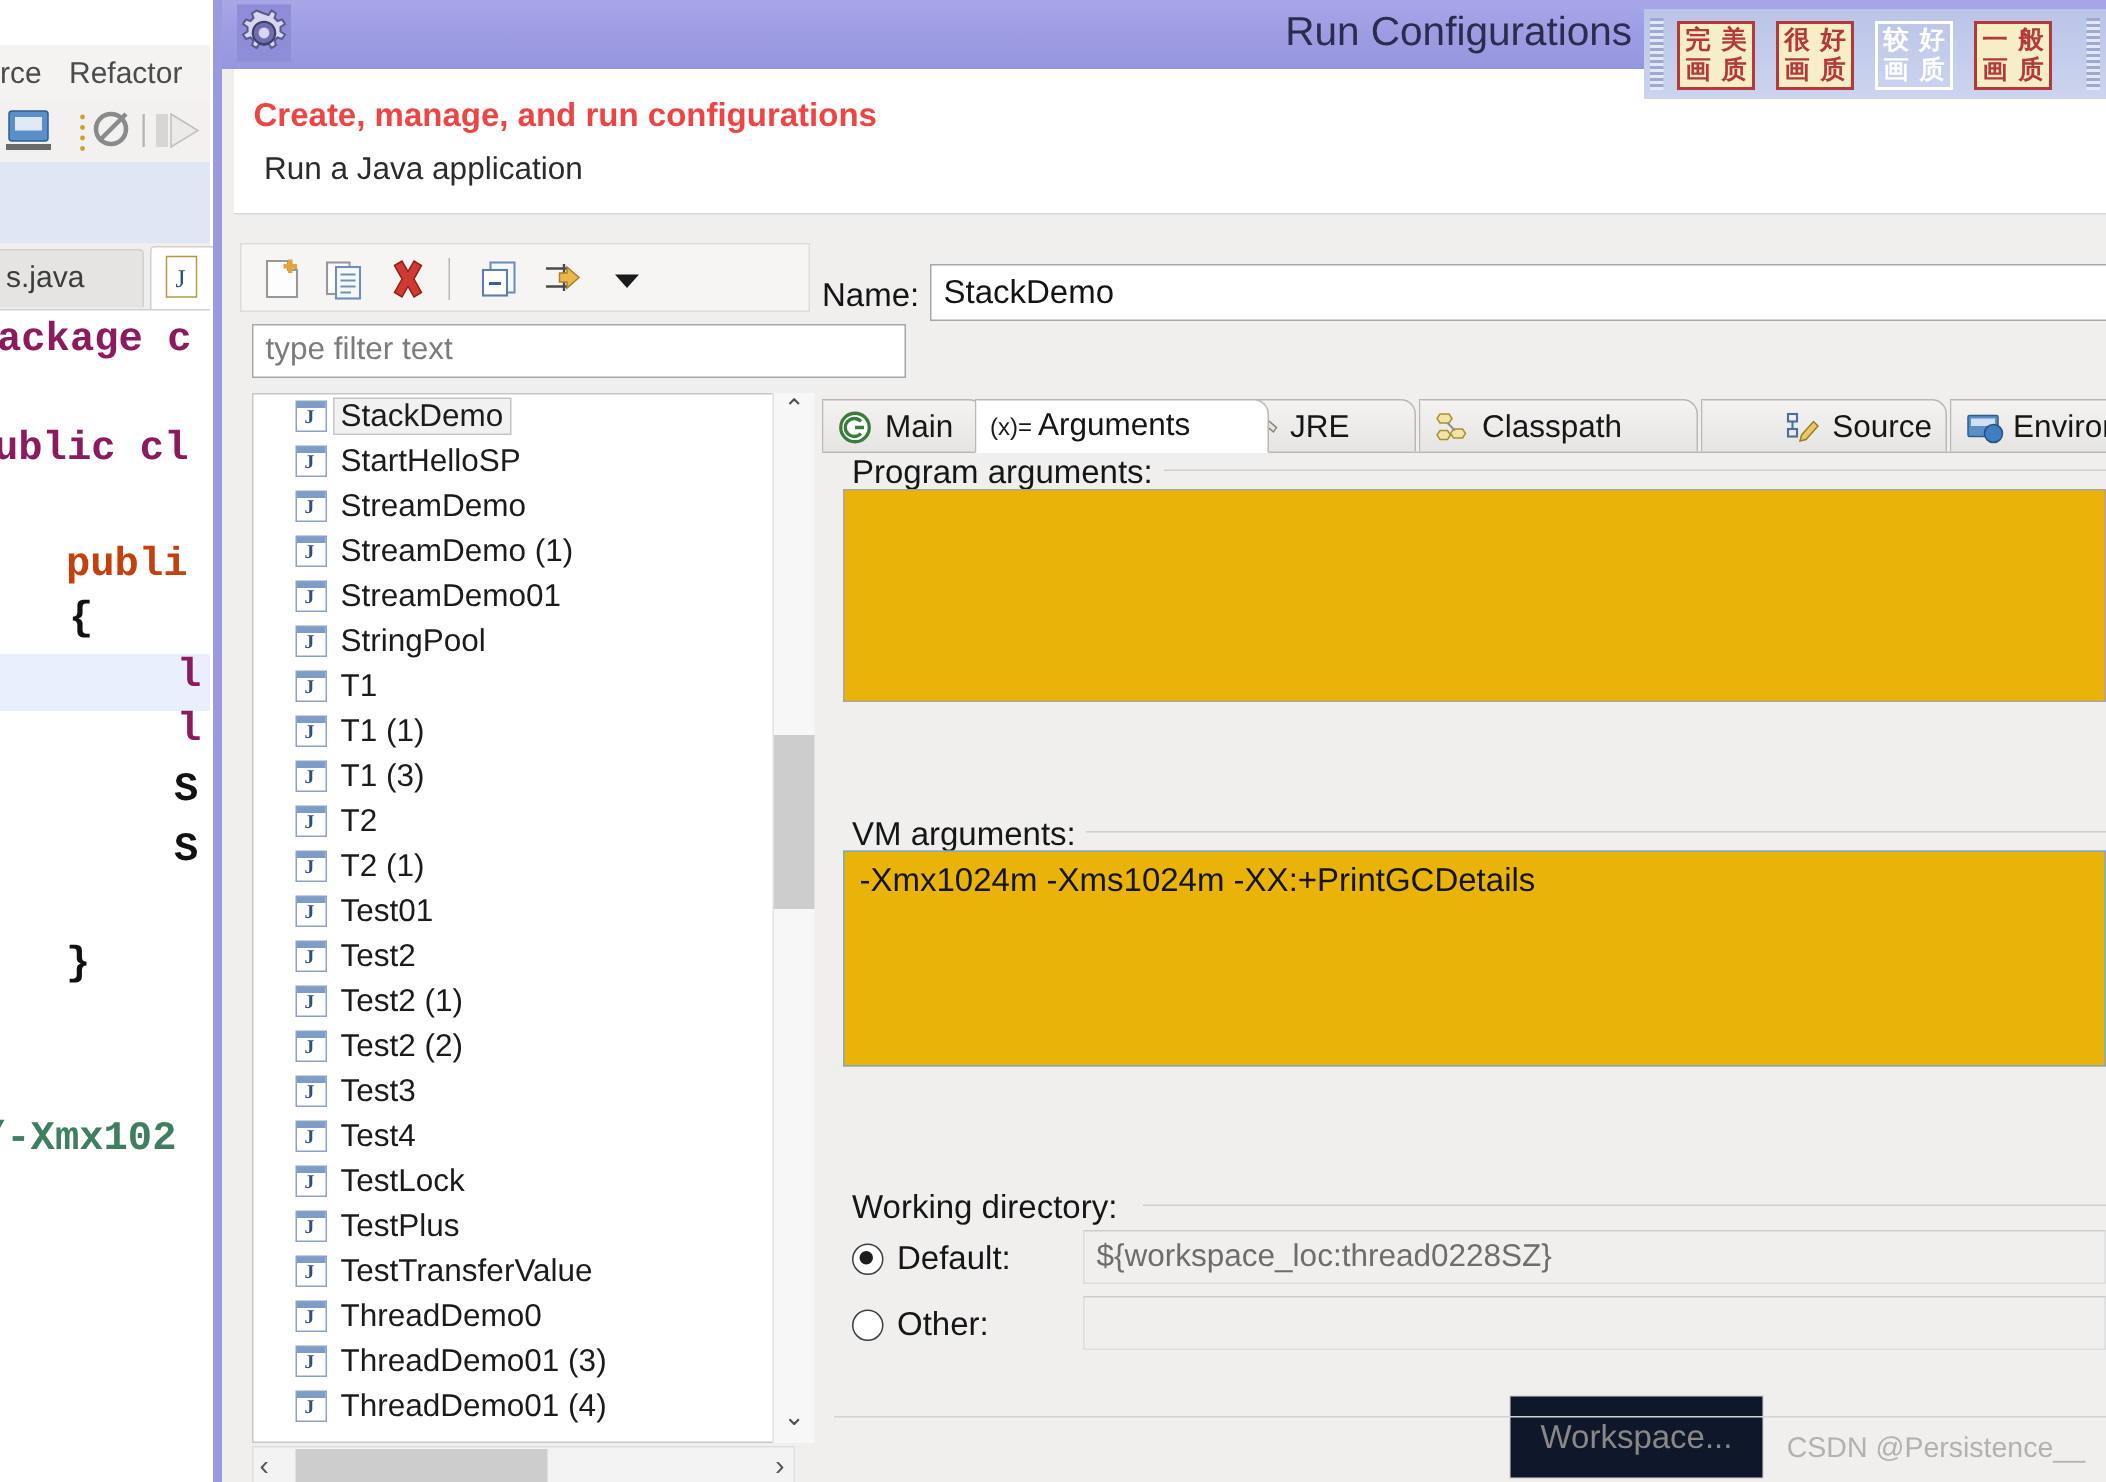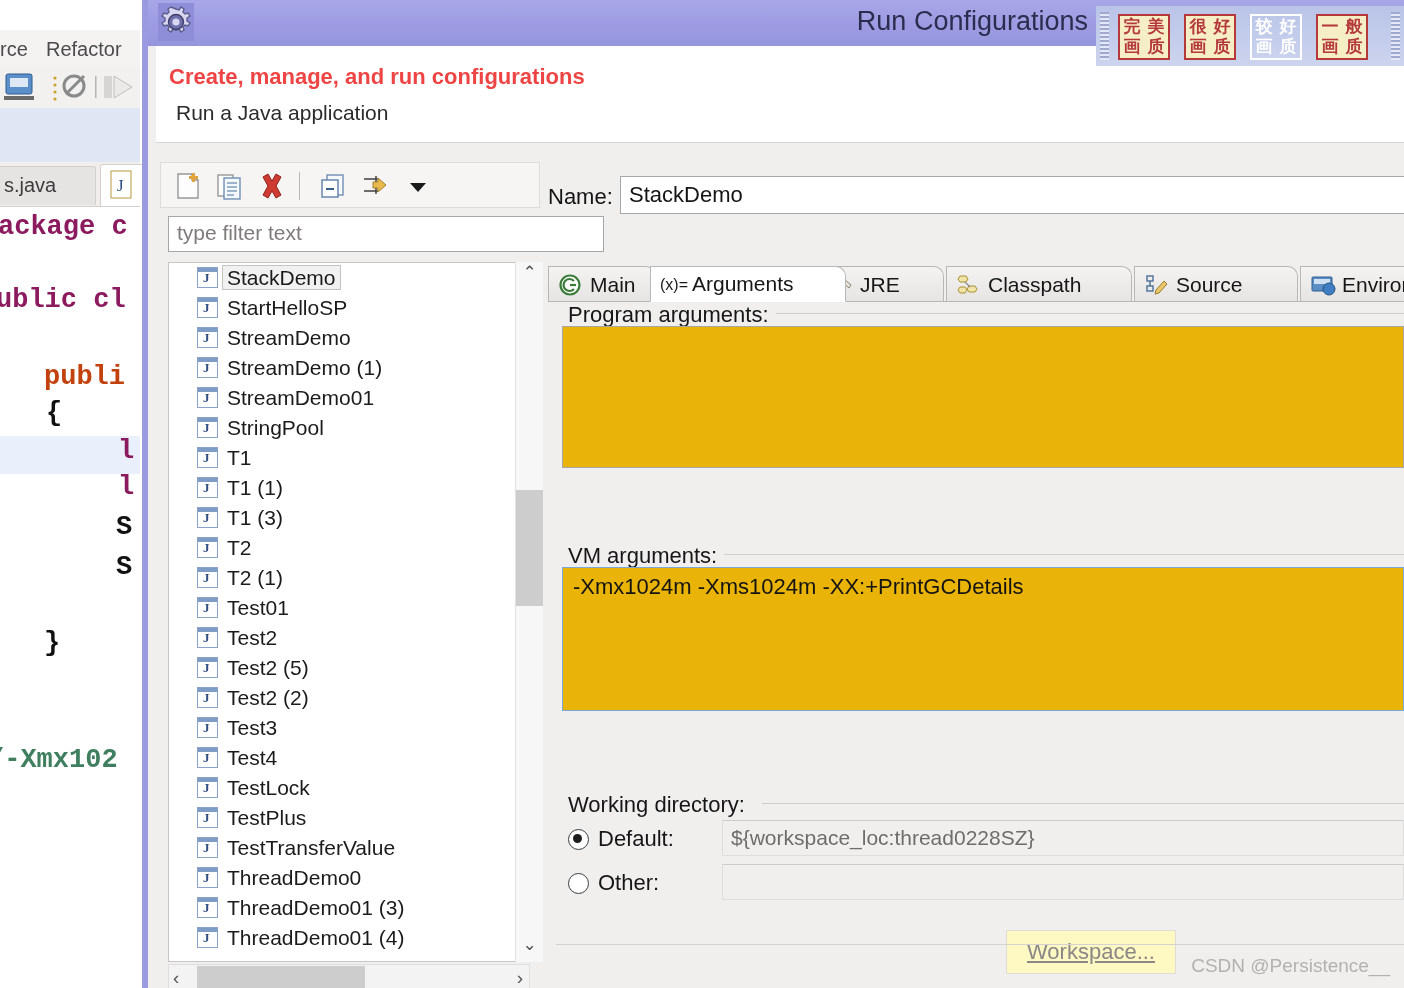--- a/index.html
+++ b/index.html
@@ -139,23 +139,23 @@
   }
   .radio.checked::after{
     content:"";position:absolute;left:4px;top:4px;width:9px;height:9px;border-radius:50%;background:#1d1d1d;
   }
   .radio-label{font-size:22px;color:#161616;white-space:nowrap;}
   .ro-field{
     position:absolute;background:#f0efee;border:1px solid #ddd;border-top-color:#ccc;
     box-sizing:border-box;font-size:21px;color:#6f6d6b;padding:5px 0 0 8px;overflow:hidden;white-space:nowrap;
   }
   #ws-button{
-    position:absolute;left:858px;top:884px;width:170px;height:44px;
-    background:#fef9c3;border:1px solid #dedcda;box-sizing:border-box;
-    font-size:22px;color:#8a8886;display:flex;align-items:center;justify-content:center;text-decoration:underline;
+    position:absolute;left:858px;top:884px;width:170px;height:56px;
+    background:#0f172a;border:1px solid #dedcda;box-sizing:border-box;
+    font-size:22px;color:#8a8886;display:flex;align-items:center;justify-content:center;
   }
   #bottom-sep{position:absolute;left:556px;top:944px;width:848px;height:1px;background:#d5d3d1;}
   #csdn{position:absolute;right:14px;top:955px;font-size:19px;color:#b3b1af;white-space:nowrap;}
 
   
   #quality-bar{
     position:absolute;left:1096px;top:6px;width:308px;height:60px;
     background:linear-gradient(to bottom,#b9c4e8,#ccd4ee);
   }
   .grip{position:absolute;top:6px;width:9px;height:48px;
@@ -303,21 +303,21 @@
             <div class="tree-row"><span class="jicon"></span><span class="tree-label">StreamDemo (1)</span></div>
             <div class="tree-row"><span class="jicon"></span><span class="tree-label">StreamDemo01</span></div>
             <div class="tree-row"><span class="jicon"></span><span class="tree-label">StringPool</span></div>
             <div class="tree-row"><span class="jicon"></span><span class="tree-label">T1</span></div>
             <div class="tree-row"><span class="jicon"></span><span class="tree-label">T1 (1)</span></div>
             <div class="tree-row"><span class="jicon"></span><span class="tree-label">T1 (3)</span></div>
             <div class="tree-row"><span class="jicon"></span><span class="tree-label">T2</span></div>
             <div class="tree-row"><span class="jicon"></span><span class="tree-label">T2 (1)</span></div>
             <div class="tree-row"><span class="jicon"></span><span class="tree-label">Test01</span></div>
             <div class="tree-row"><span class="jicon"></span><span class="tree-label">Test2</span></div>
-            <div class="tree-row"><span class="jicon"></span><span class="tree-label">Test2 (5)</span></div>
+            <div class="tree-row"><span class="jicon"></span><span class="tree-label">Test2 (1)</span></div>
             <div class="tree-row"><span class="jicon"></span><span class="tree-label">Test2 (2)</span></div>
             <div class="tree-row"><span class="jicon"></span><span class="tree-label">Test3</span></div>
             <div class="tree-row"><span class="jicon"></span><span class="tree-label">Test4</span></div>
             <div class="tree-row"><span class="jicon"></span><span class="tree-label">TestLock</span></div>
             <div class="tree-row"><span class="jicon"></span><span class="tree-label">TestPlus</span></div>
             <div class="tree-row"><span class="jicon"></span><span class="tree-label">TestTransferValue</span></div>
             <div class="tree-row"><span class="jicon"></span><span class="tree-label">ThreadDemo0</span></div>
             <div class="tree-row"><span class="jicon"></span><span class="tree-label">ThreadDemo01 (3)</span></div>
             <div class="tree-row"><span class="jicon"></span><span class="tree-label">ThreadDemo01 (4)</span></div>
           </div>
@@ -369,21 +369,21 @@
           </div>
           <div class="tab" style="left: 398px; width: 186px;">
             <span class="tab-ico"><svg width="26" height="24" viewBox="0 0 26 24">
                 <path d="M4 3 l6 0 2 3 -2 3 -6 0 -2-3z" fill="#f2e3a8" stroke="#a8912f"></path>
                 <path d="M13 13 l6 0 2 3 -2 3 -6 0 -2-3z" fill="#f2e3a8" stroke="#a8912f"></path>
                 <path d="M4 14 l5 0 2 3 -2 3 -5 0 -2-3z" fill="#f2e3a8" stroke="#a8912f"></path>
                 <line x1="9" y1="9" x2="14" y2="14" stroke="#8c8c8c" stroke-width="1.3"></line>
               </svg></span>
             <span class="tab-label">Classpath</span>
           </div>
-          <div class="tab" style="left: 586px; width: 164px;">
+          <div class="tab" style="left: 586px; width: 164px; justify-content: flex-end;">
             <span class="tab-ico"><svg width="26" height="24" viewBox="0 0 26 24">
                 <g stroke="#4a6f9a" stroke-width="1.4" fill="none">
                   <rect x="3" y="3" width="6" height="5"></rect>
                   <rect x="3" y="13" width="6" height="5"></rect>
                   <line x1="6" y1="8" x2="6" y2="13"></line>
                 </g>
                 <path d="M12 17 l8-9 3 3 -8 9 -4 1z" fill="#e8c86a" stroke="#9a7c28"></path>
               </svg></span>
             <span class="tab-label">Source</span>
           </div>

